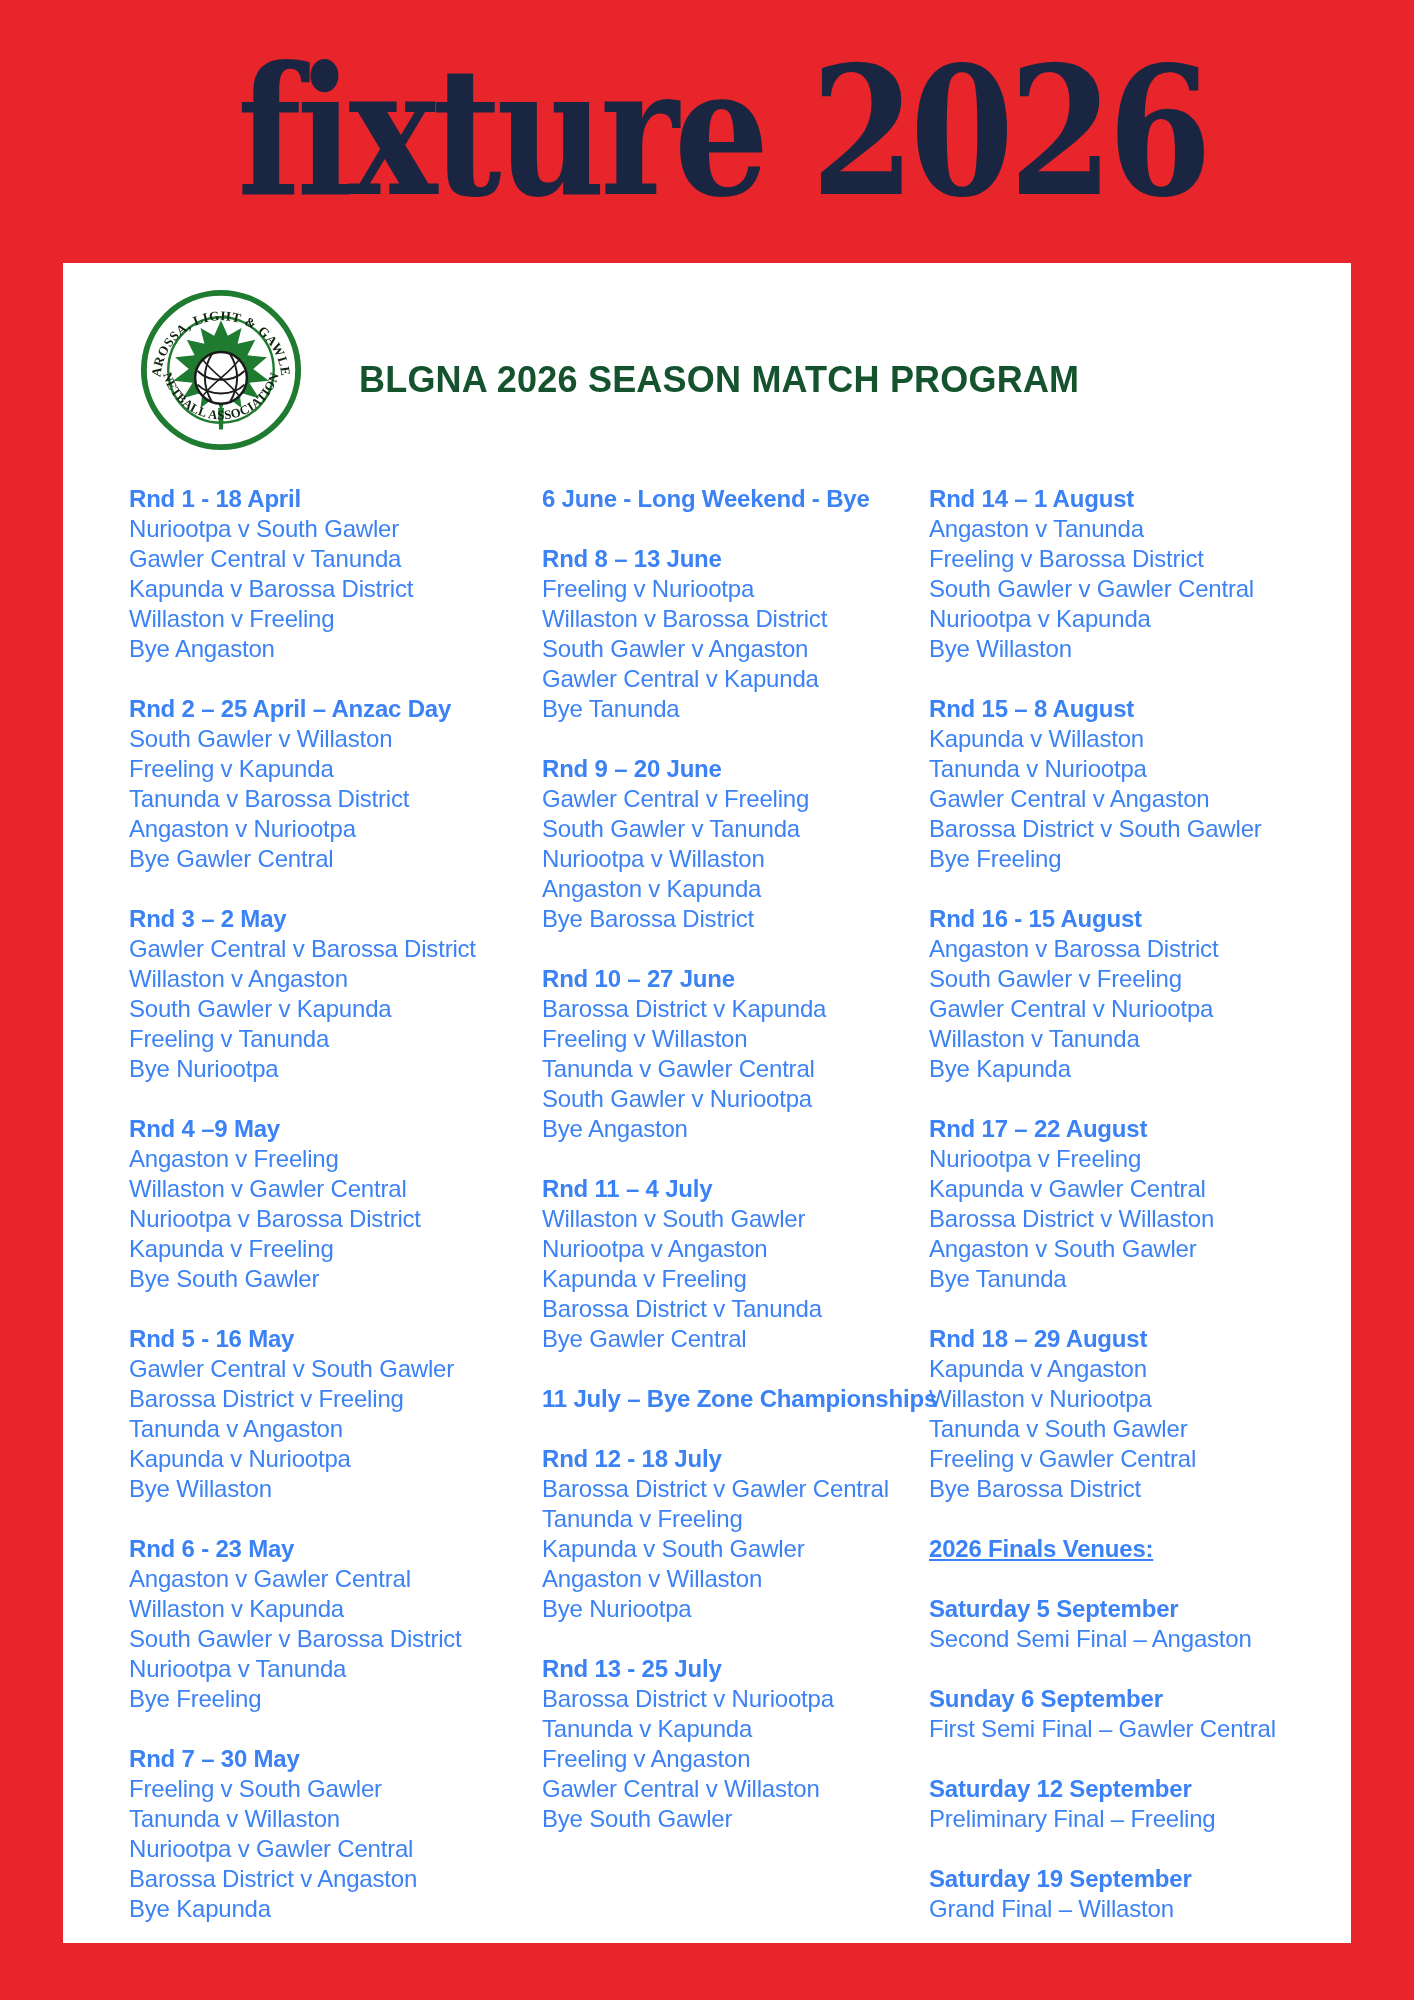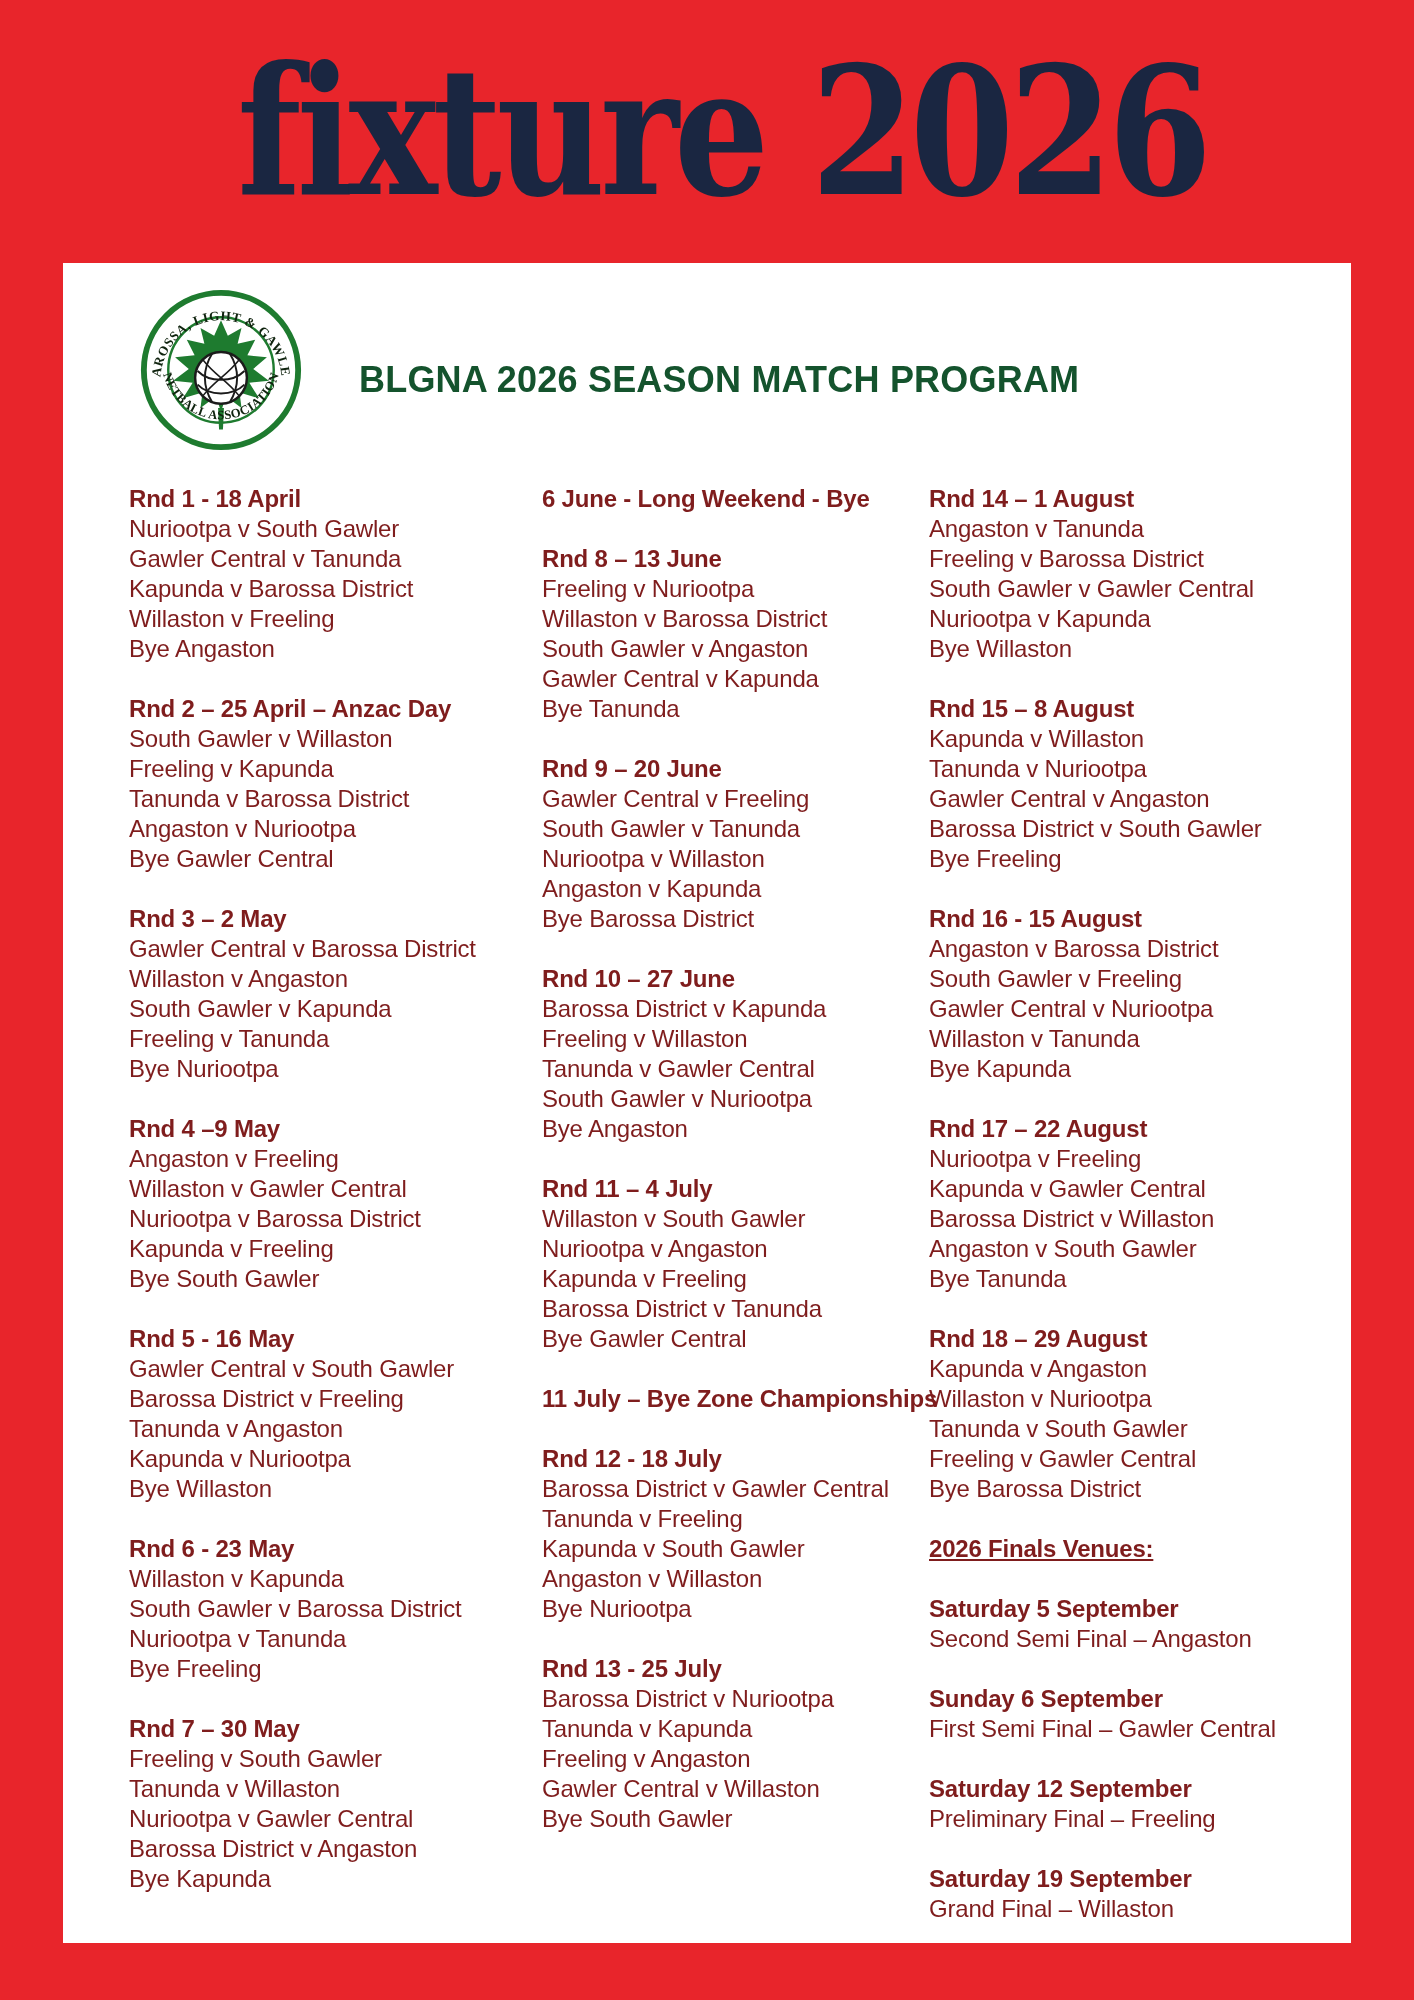--- a/index.html
+++ b/index.html
@@ -30,21 +30,21 @@
     background:#ffffff;
   }
   .logo{position:absolute;left:75px;top:22px;}
   .program-title{
     position:absolute;left:296px;top:96px;
     font-size:36px;font-weight:700;color:#14532d;letter-spacing:0.2px;
     white-space:nowrap;
   }
   .col{
     position:absolute;top:221px;width:400px;
-    font-size:24px;line-height:30px;color:#7f1d1d;letter-spacing:-0.2px;
+    font-size:24px;line-height:30px;color:#3b82f6;letter-spacing:-0.2px;
   }
   .col-0{left:66px;}
   .col-1{left:479px;}
   .col-2{left:866px;}
   .block{margin-bottom:30px;}
   .bh{font-weight:700;}
   .bh.ul{text-decoration:underline;}
   .bl{font-weight:400;}
 </style>
 </head>
@@ -122,20 +122,21 @@
         <div class="block">
           <div class="bh">Rnd 5 - 16 May</div>
           <div class="bl">Gawler Central v South Gawler</div>
           <div class="bl">Barossa District v Freeling</div>
           <div class="bl">Tanunda v Angaston</div>
           <div class="bl">Kapunda v Nuriootpa</div>
           <div class="bl">Bye Willaston</div>
         </div>
         <div class="block">
           <div class="bh">Rnd 6 - 23 May</div>
+          <div class="bl">Angaston v Gawler Central</div>
           <div class="bl">Willaston v Kapunda</div>
           <div class="bl">South Gawler v Barossa District</div>
           <div class="bl">Nuriootpa v Tanunda</div>
           <div class="bl">Bye Freeling</div>
         </div>
         <div class="block">
           <div class="bh">Rnd 7 – 30 May</div>
           <div class="bl">Freeling v South Gawler</div>
           <div class="bl">Tanunda v Willaston</div>
           <div class="bl">Nuriootpa v Gawler Central</div>

